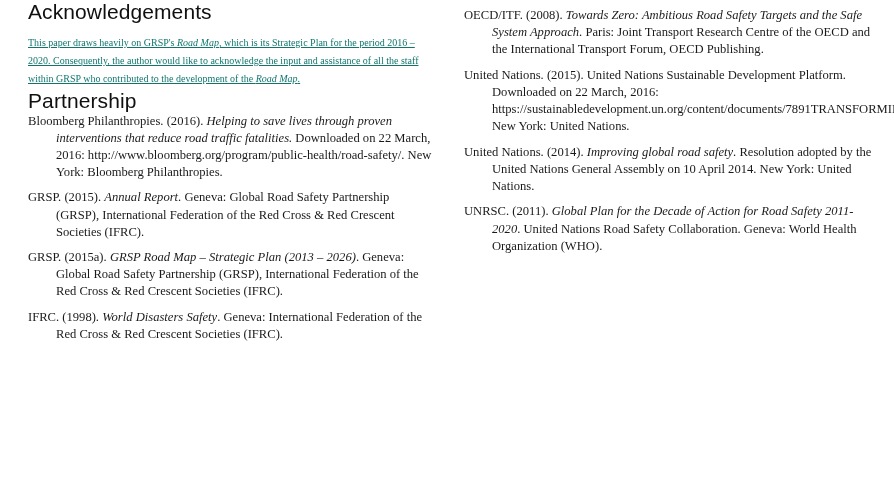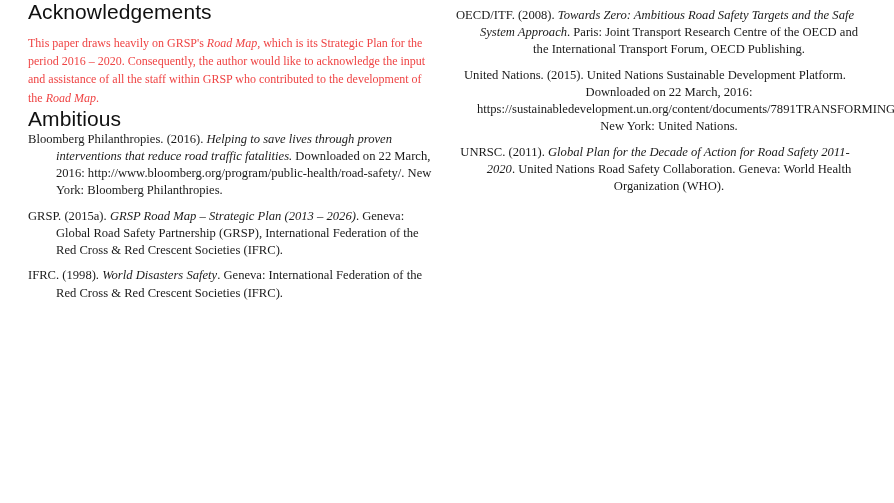--- a/index.html
+++ b/index.html
@@ -25,48 +25,48 @@
   }
   .column {
     position: absolute;
     top: 0;
   }
   .col-left {
     left: 28px;
     width: 404px;
   }
   .col-right {
-    left: 449px;
+    left: 464px;
     width: 412px;
-    text-align: center;
   }
   h2.section-heading {
     font-family: "Liberation Sans", "DejaVu Sans", sans-serif;
     font-weight: 400;
     font-size: 21px;
     line-height: 24px;
     letter-spacing: 0.1px;
     color: #101010;
     margin: 0;
     padding: 0;
   }
   .heading-ack {
     margin-top: 9px;
   }
   .heading-refs {
     margin-top: 17px;
   }
   p.body-para {
-    font-size: 12px;
+    font-size: 10px;
     line-height: 18.2px;
     margin: 0;
     padding: 0;
     margin-top: 10px;
     text-align: left;
-    color: #ef4444;
+    color: #0f766e;
+    text-decoration: underline;
   }
   ul.reference-list {
     list-style: none;
     margin: 0;
     padding: 0;
   }
   li.reference-entry {
     font-size: 12.6px;
     line-height: 17.1px;
     padding-left: 28px;
@@ -87,33 +87,35 @@
 <body>
 
 <div class="page">
 
   <div class="column col-left">
 
     <h2 class="section-heading heading-ack">Acknowledgements</h2>
 
     <p class="body-para">This paper draws heavily on GRSP's <i>Road Map</i>, which is its Strategic Plan for the period 2016 – 2020. Consequently, the author would like to acknowledge the input and assistance of all the staff within GRSP who contributed to the development of the <i>Road Map</i>.</p>
 
-    <h2 class="section-heading heading-refs">Ambitious</h2>
+    <h2 class="section-heading heading-refs">Partnership</h2>
 
     <ul class="reference-list">
       <li class="reference-entry">Bloomberg Philanthropies. (2016). <i>Helping to save lives through proven interventions that reduce road traffic fatalities.</i> Downloaded on 22 March, 2016: http://www.bloomberg.org/program/public-health/road-safety/. New York: Bloomberg Philanthropies.</li>
+      <li class="reference-entry">GRSP. (2015). <i>Annual Report</i>. Geneva: Global Road Safety Partnership (GRSP), International Federation of the Red Cross &amp; Red Crescent Societies (IFRC).</li>
       <li class="reference-entry">GRSP. (2015a). <i>GRSP Road Map – Strategic Plan (2013 – 2026)</i>. Geneva: Global Road Safety Partnership (GRSP), International Federation of the Red Cross &amp; Red Crescent Societies (IFRC).</li>
       <li class="reference-entry">IFRC. (1998). <i>World Disasters Safety</i>. Geneva: International Federation of the Red Cross &amp; Red Crescent Societies (IFRC).</li>
     </ul>
 
   </div>
 
   <div class="column col-right">
 
     <ul class="reference-list">
       <li class="reference-entry">OECD/ITF. (2008). <i>Towards Zero: Ambitious Road Safety Targets and the Safe System Approach</i>. Paris: Joint Transport Research Centre of the OECD and the International Transport Forum, OECD Publishing.</li>
       <li class="reference-entry">United Nations. (2015). United Nations Sustainable Development Platform. Downloaded on 22 March, 2016: https://sustainabledevelopment.un.org/content/documents/7891TRANSFORMING%20OUR%20WORLD.pdf. New York: United Nations.</li>
+      <li class="reference-entry">United Nations. (2014). <i>Improving global road safety</i>. Resolution adopted by the United Nations General Assembly on 10 April 2014. New York: United Nations.</li>
       <li class="reference-entry">UNRSC. (2011). <i>Global Plan for the Decade of Action for Road Safety 2011-2020</i>. United Nations Road Safety Collaboration. Geneva: World Health Organization (WHO).</li>
     </ul>
 
   </div>
 
 </div>
 
 </body></html>

